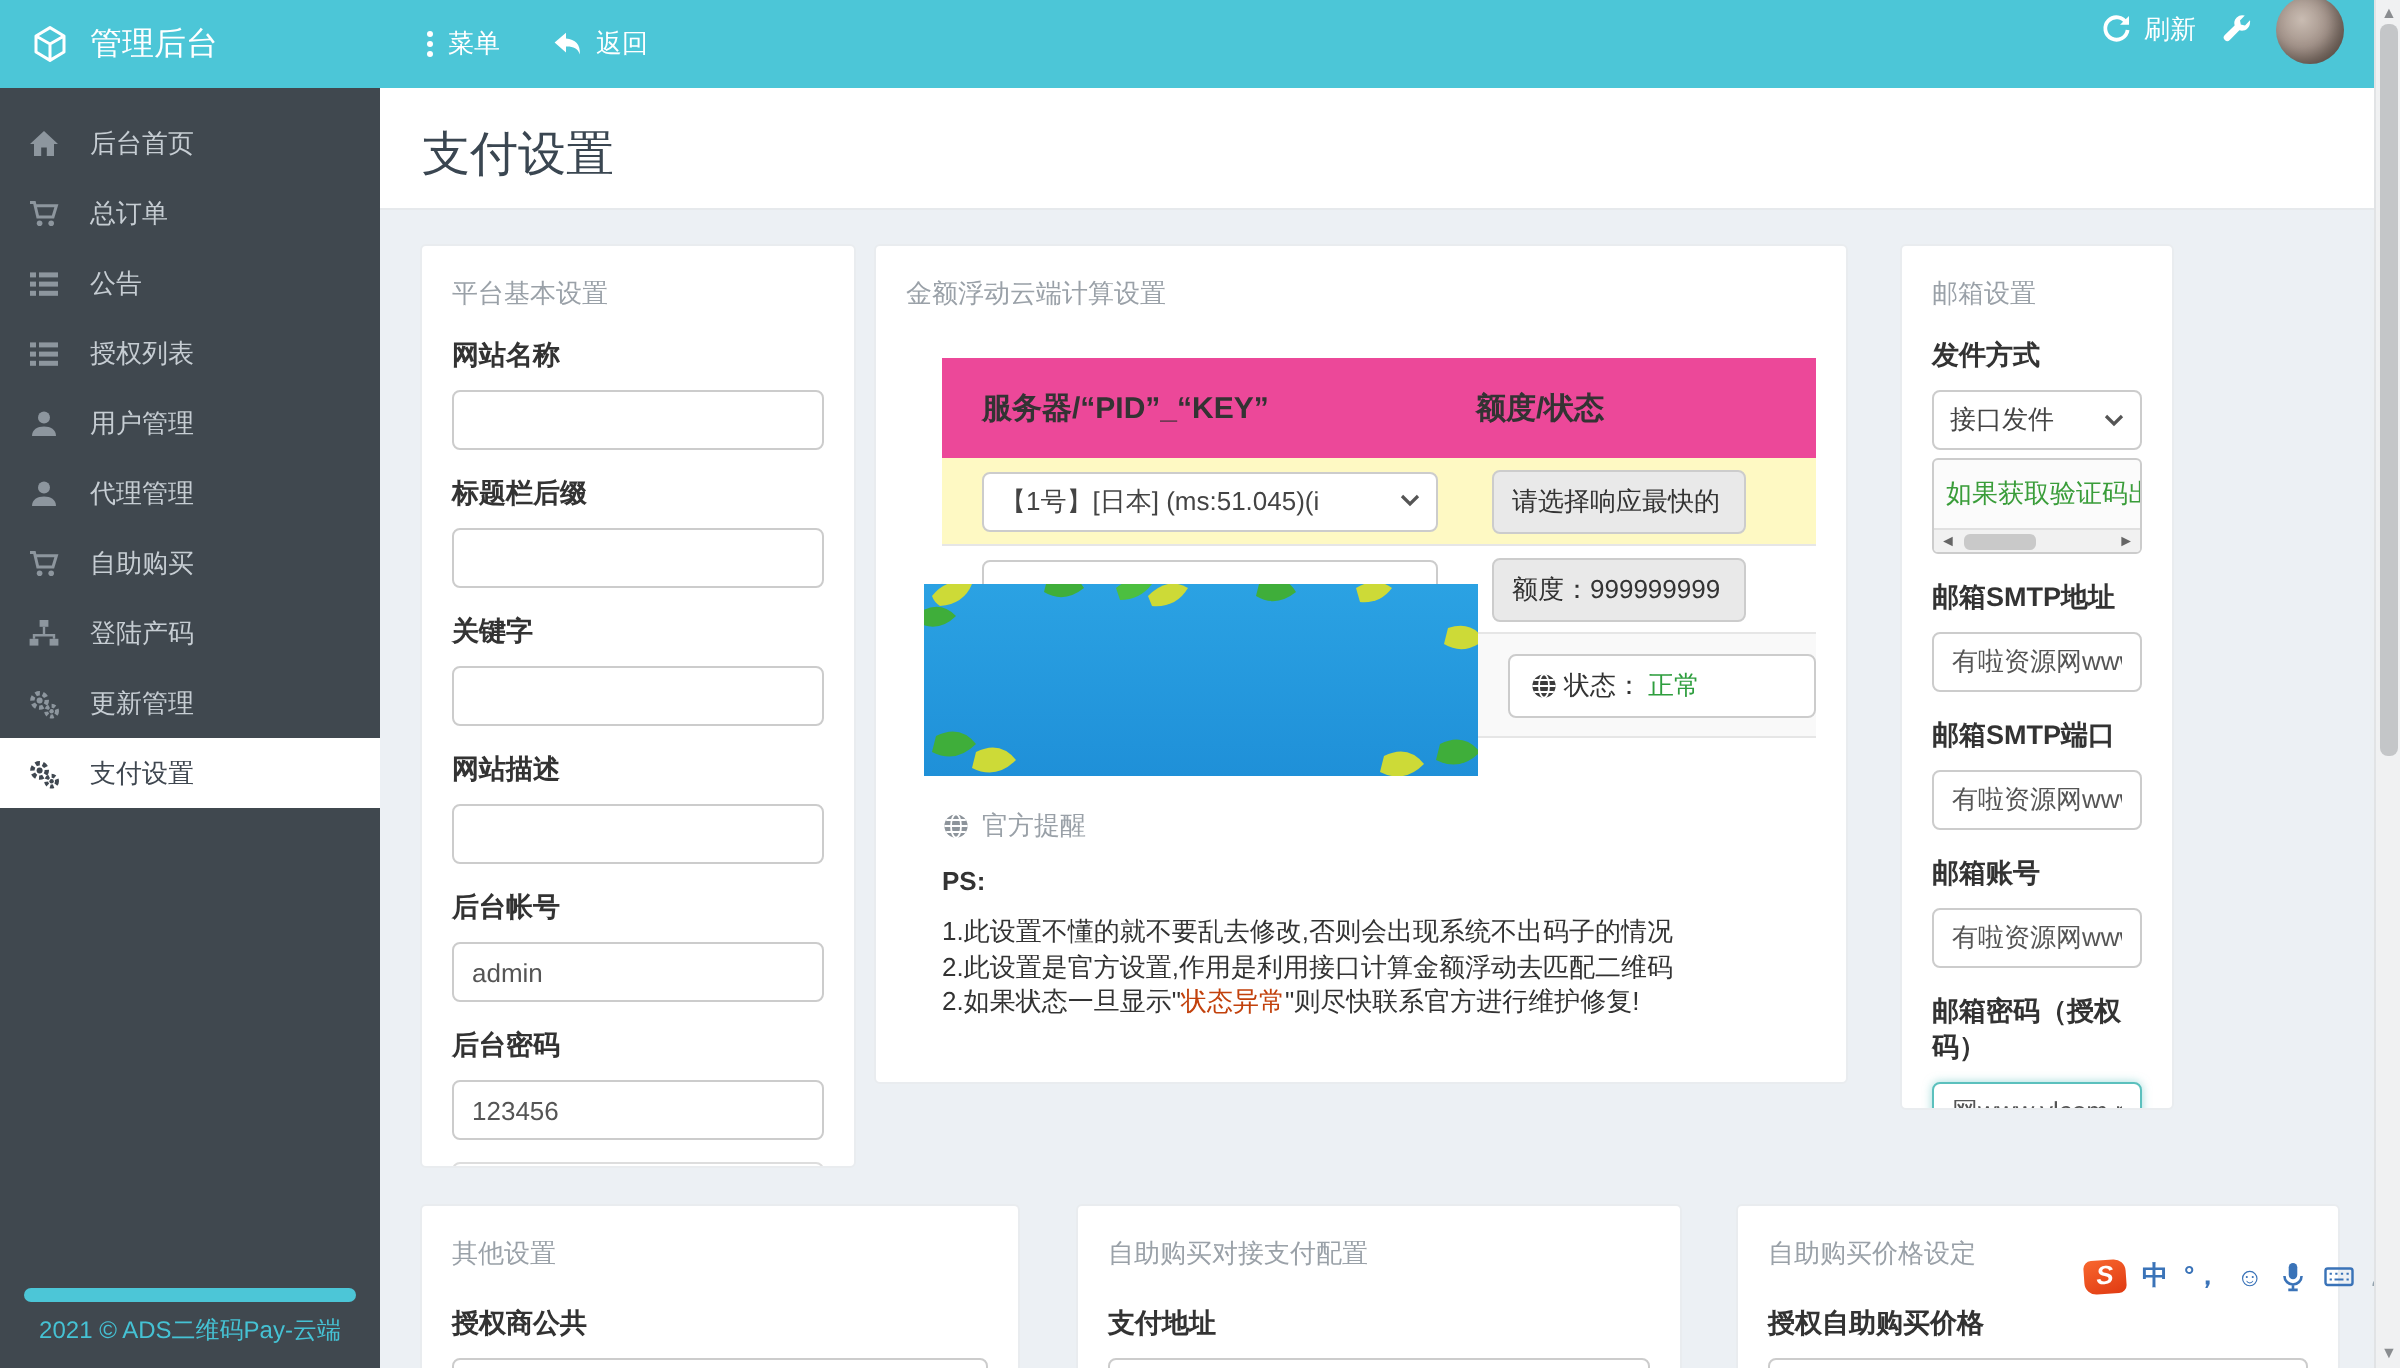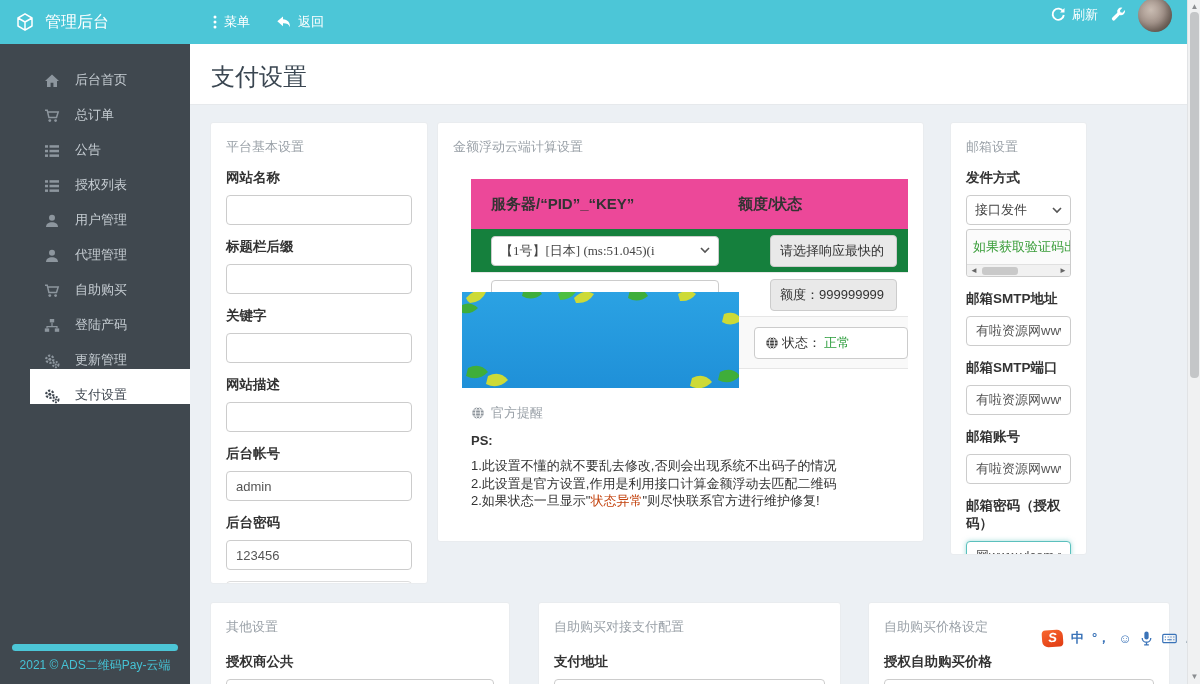--- a/index.html
+++ b/index.html
@@ -10,21 +10,21 @@
   .topbar { position:absolute; left:0; top:0; width:1200px; height:44px; background:#4cc6d7; color:#fff; z-index:5; }
   .brand { position:absolute; left:0; top:0; width:190px; height:44px; display:flex; align-items:center; gap:10px; padding-left:15px; font-size:16px; }
   .topnav { position:absolute; left:212px; top:0; height:44px; display:flex; align-items:center; gap:26px; font-size:13px; }
   .topnav .tlink, .topright .tlink { display:flex; align-items:center; gap:6px; cursor:pointer; }
   .topright { position:absolute; right:28px; top:0; height:30px; display:flex; align-items:center; gap:12px; }
   .avatar { width:34px; height:34px; border-radius:50%; background:radial-gradient(circle at 38% 35%, #c9bcb2 0%, #a3938a 45%, #79695f 80%, #5e524a 100%); box-shadow:inset -4px -3px 8px rgba(0,0,0,.25); }
 
   
   .sidebar { position:absolute; left:0; top:44px; width:190px; height:640px; background:#40484f; z-index:4; }
   .side-list { padding-top:10px; }
-  .side-item { height:35px; display:flex; align-items:flex-end; gap:15px; padding-left:14px; color:#c6cdd3; font-size:13px; cursor:pointer;margin-left:30px; }
+  .side-item { height:35px; display:flex; align-items:center; gap:15px; padding-left:14px; color:#c6cdd3; font-size:13px; cursor:pointer; }
   .side-item .sicon { width:16px; height:16px; color:#8d969e; flex:0 0 16px; }
   .side-item.active { background:#fff; color:#3f4750; }
   .side-item.active .sicon { color:#3f4750; }
   .side-footer-bar { position:absolute; left:12px; bottom:33px; width:166px; height:7px; border-radius:4px; background:#4cc6d7; }
   .side-copy { position:absolute; left:0; bottom:10px; width:190px; text-align:center; color:#45c2d4; font-size:12px; }
 
   
   .titleband { position:absolute; left:190px; top:44px; width:997px; height:61px; background:#fff; border-bottom:1px solid #e6e9ec; }
   .page-title { padding:17px 0 0 21px; font-size:24px; color:#3a4651; }
 
@@ -44,26 +44,26 @@
   .tinput.focused { border-color:#5bc0bd; box-shadow:0 0 5px rgba(82,190,187,.55); }
   .empty-box { width:100%; height:28px; border:1px solid #ddd; border-radius:4px; margin-top:11px; }
 
   
   .paytable { position:absolute; left:33px; top:56px; width:437px; }
   .prow { display:flex; }
   .phead { background:#ec4899; height:50px; align-items:center; font-weight:bold; font-size:15px; }
   .pc1 { width:267px; padding-left:20px; }
   .pc2 { width:170px; }
   .pbody-row { align-items:center; border-bottom:1px solid #e6e6e6; }
-  .r1 { height:44px; background:#15803d;font-family:Liberation Serif, serif; }
+  .r1 { height:44px; background:#fef9c3; }
   .r2 { height:44px; background:#fff; }
   .r3 { height:52px; background:#f9f9f9; }
   .selectbox { margin-left:20px; width:228px; height:30px; border:1px solid #ccc; border-radius:4px; background:#fff; display:flex; align-items:center; padding:0 8px; color:#444; font-size:13px; cursor:pointer; }
   .selectbox .seltext { flex:1; white-space:nowrap; overflow:hidden; }
-  .gbtn { margin-left:32px; max-width:127px; background:#e9e9e9; border:1px solid #ccc; border-radius:4px; padding:6px 9px; font-size:13px; color:#333; white-space:nowrap; overflow:hidden; cursor:pointer; }
+  .gbtn { margin-left:8px; max-width:127px; background:#e9e9e9; border:1px solid #ccc; border-radius:4px; padding:6px 9px; font-size:13px; color:#333; white-space:nowrap; overflow:hidden; cursor:pointer; }
   .statusbox { margin-left:16px; background:#fff; border:1px solid #ccc; border-radius:4px; padding:6px 10px; display:flex; align-items:center; gap:3px; font-size:13px; cursor:default; }
   .status-ok { color:#2e9e3e; }
   .row2input { margin-left:20px; width:228px; height:30px; border:1px solid #ccc; border-radius:4px; background:#fff; }
 
   .notice-line { position:absolute; left:33px; top:281px; display:flex; align-items:center; gap:6px; color:#9aa1a8; font-size:13px; }
   .ps-block { position:absolute; left:33px; top:310px; width:430px; font-size:13px; color:#333; }
   .ps-title { font-weight:bold; margin-bottom:9px; }
   .ps-line { line-height:17.5px; }
   .alert-red { color:#c2410c; }
 

